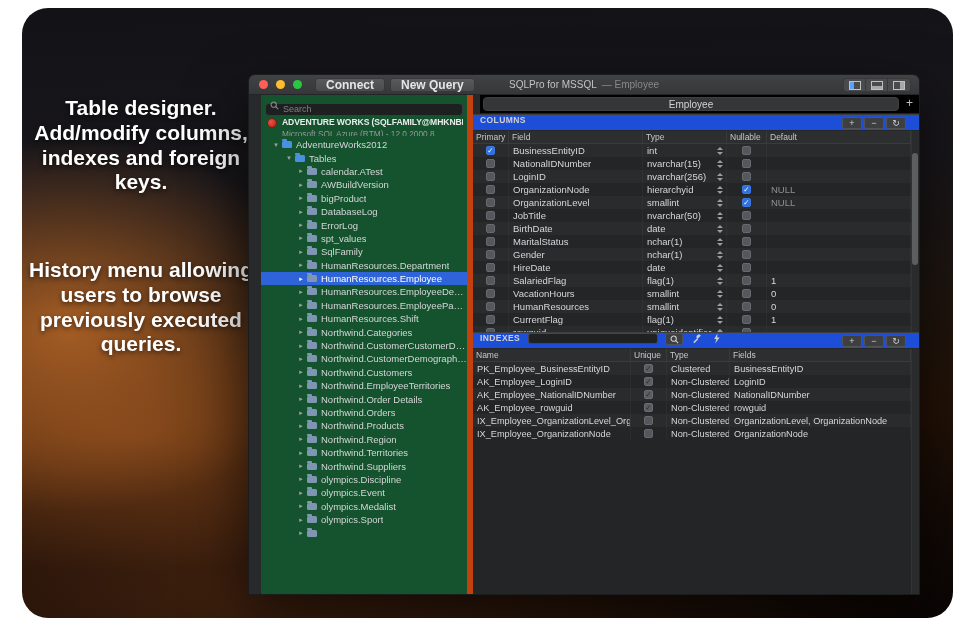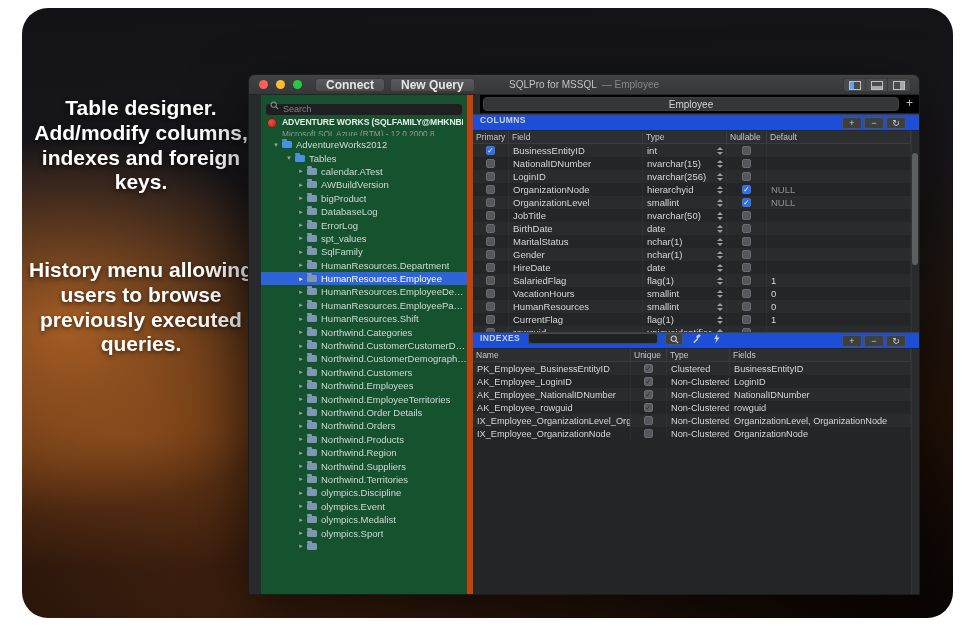--- a/index.html
+++ b/index.html
@@ -269,25 +269,20 @@
                   <span class="label">Northwind.CustomerDemographics</span>
                 </div>
                 <div class="trow ind3">
                   <span class="tri">▸</span>
                   <span class="folder f-item"></span>
                   <span class="label">Northwind.Customers</span>
                 </div>
                 <div class="trow ind3">
                   <span class="tri">▸</span>
                   <span class="folder f-item"></span>
-                  <span class="label">Northwind.Employees</span>
-                </div>
-                <div class="trow ind3">
-                  <span class="tri">▸</span>
-                  <span class="folder f-item"></span>
                   <span class="label">Northwind.EmployeeTerritories</span>
                 </div>
                 <div class="trow ind3">
                   <span class="tri">▸</span>
                   <span class="folder f-item"></span>
                   <span class="label">Northwind.Order Details</span>
                 </div>
                 <div class="trow ind3">
                   <span class="tri">▸</span>
                   <span class="folder f-item"></span>
@@ -299,26 +294,26 @@
                   <span class="label">Northwind.Products</span>
                 </div>
                 <div class="trow ind3">
                   <span class="tri">▸</span>
                   <span class="folder f-item"></span>
                   <span class="label">Northwind.Region</span>
                 </div>
                 <div class="trow ind3">
                   <span class="tri">▸</span>
                   <span class="folder f-item"></span>
+                  <span class="label">Northwind.Territories</span>
+                </div>
+                <div class="trow ind3">
+                  <span class="tri">▸</span>
+                  <span class="folder f-item"></span>
                   <span class="label">Northwind.Suppliers</span>
-                </div>
-                <div class="trow ind3">
-                  <span class="tri">▸</span>
-                  <span class="folder f-item"></span>
-                  <span class="label">Northwind.Territories</span>
                 </div>
                 <div class="trow ind3">
                   <span class="tri">▸</span>
                   <span class="folder f-item"></span>
                   <span class="label">olympics.Discipline</span>
                 </div>
                 <div class="trow ind3">
                   <span class="tri">▸</span>
                   <span class="folder f-item"></span>
                   <span class="label">olympics.Event</span>

